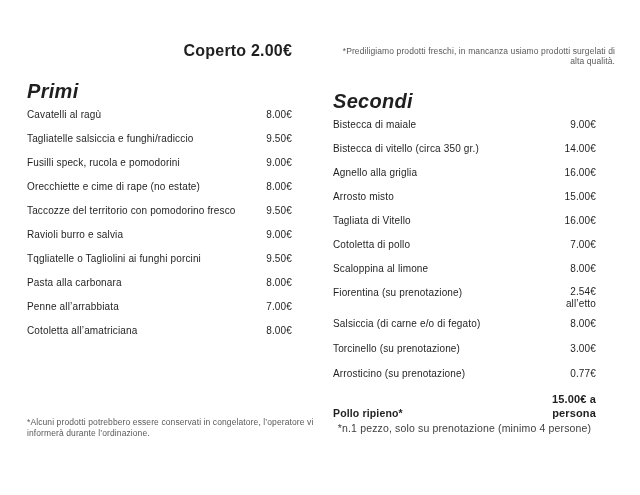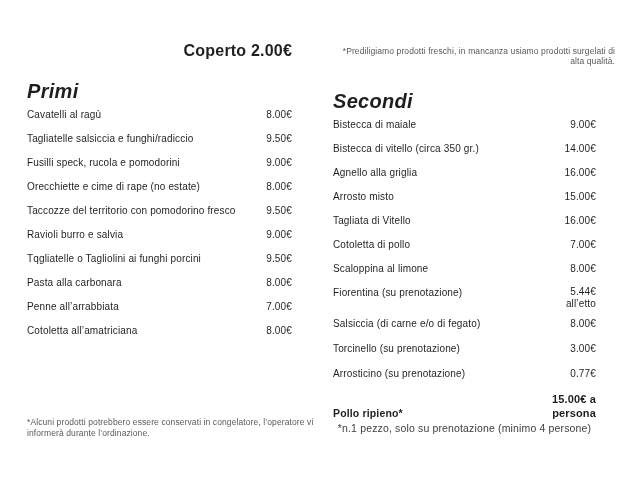--- a/index.html
+++ b/index.html
@@ -134,21 +134,21 @@
       <span class="item-name">Cotoletta di pollo</span>
       <span class="item-price">7.00€</span>
     </div>
     <div class="row">
       <span class="item-name">Scaloppina al limone</span>
       <span class="item-price">8.00€</span>
     </div>
     <div class="row fiorentina">
       <span class="item-name">Fiorentina (su prenotazione)</span>
       <span class="item-price price-two-line">
-        <span>5.44€</span>
+        <span>2.54€</span>
         <span>all’etto</span>
       </span>
     </div>
     <div class="row wide-gap">
       <span class="item-name">Salsiccia (di carne e/o di fegato)</span>
       <span class="item-price">8.00€</span>
     </div>
     <div class="row wide-gap">
       <span class="item-name">Torcinello (su prenotazione)</span>
       <span class="item-price">3.00€</span>

